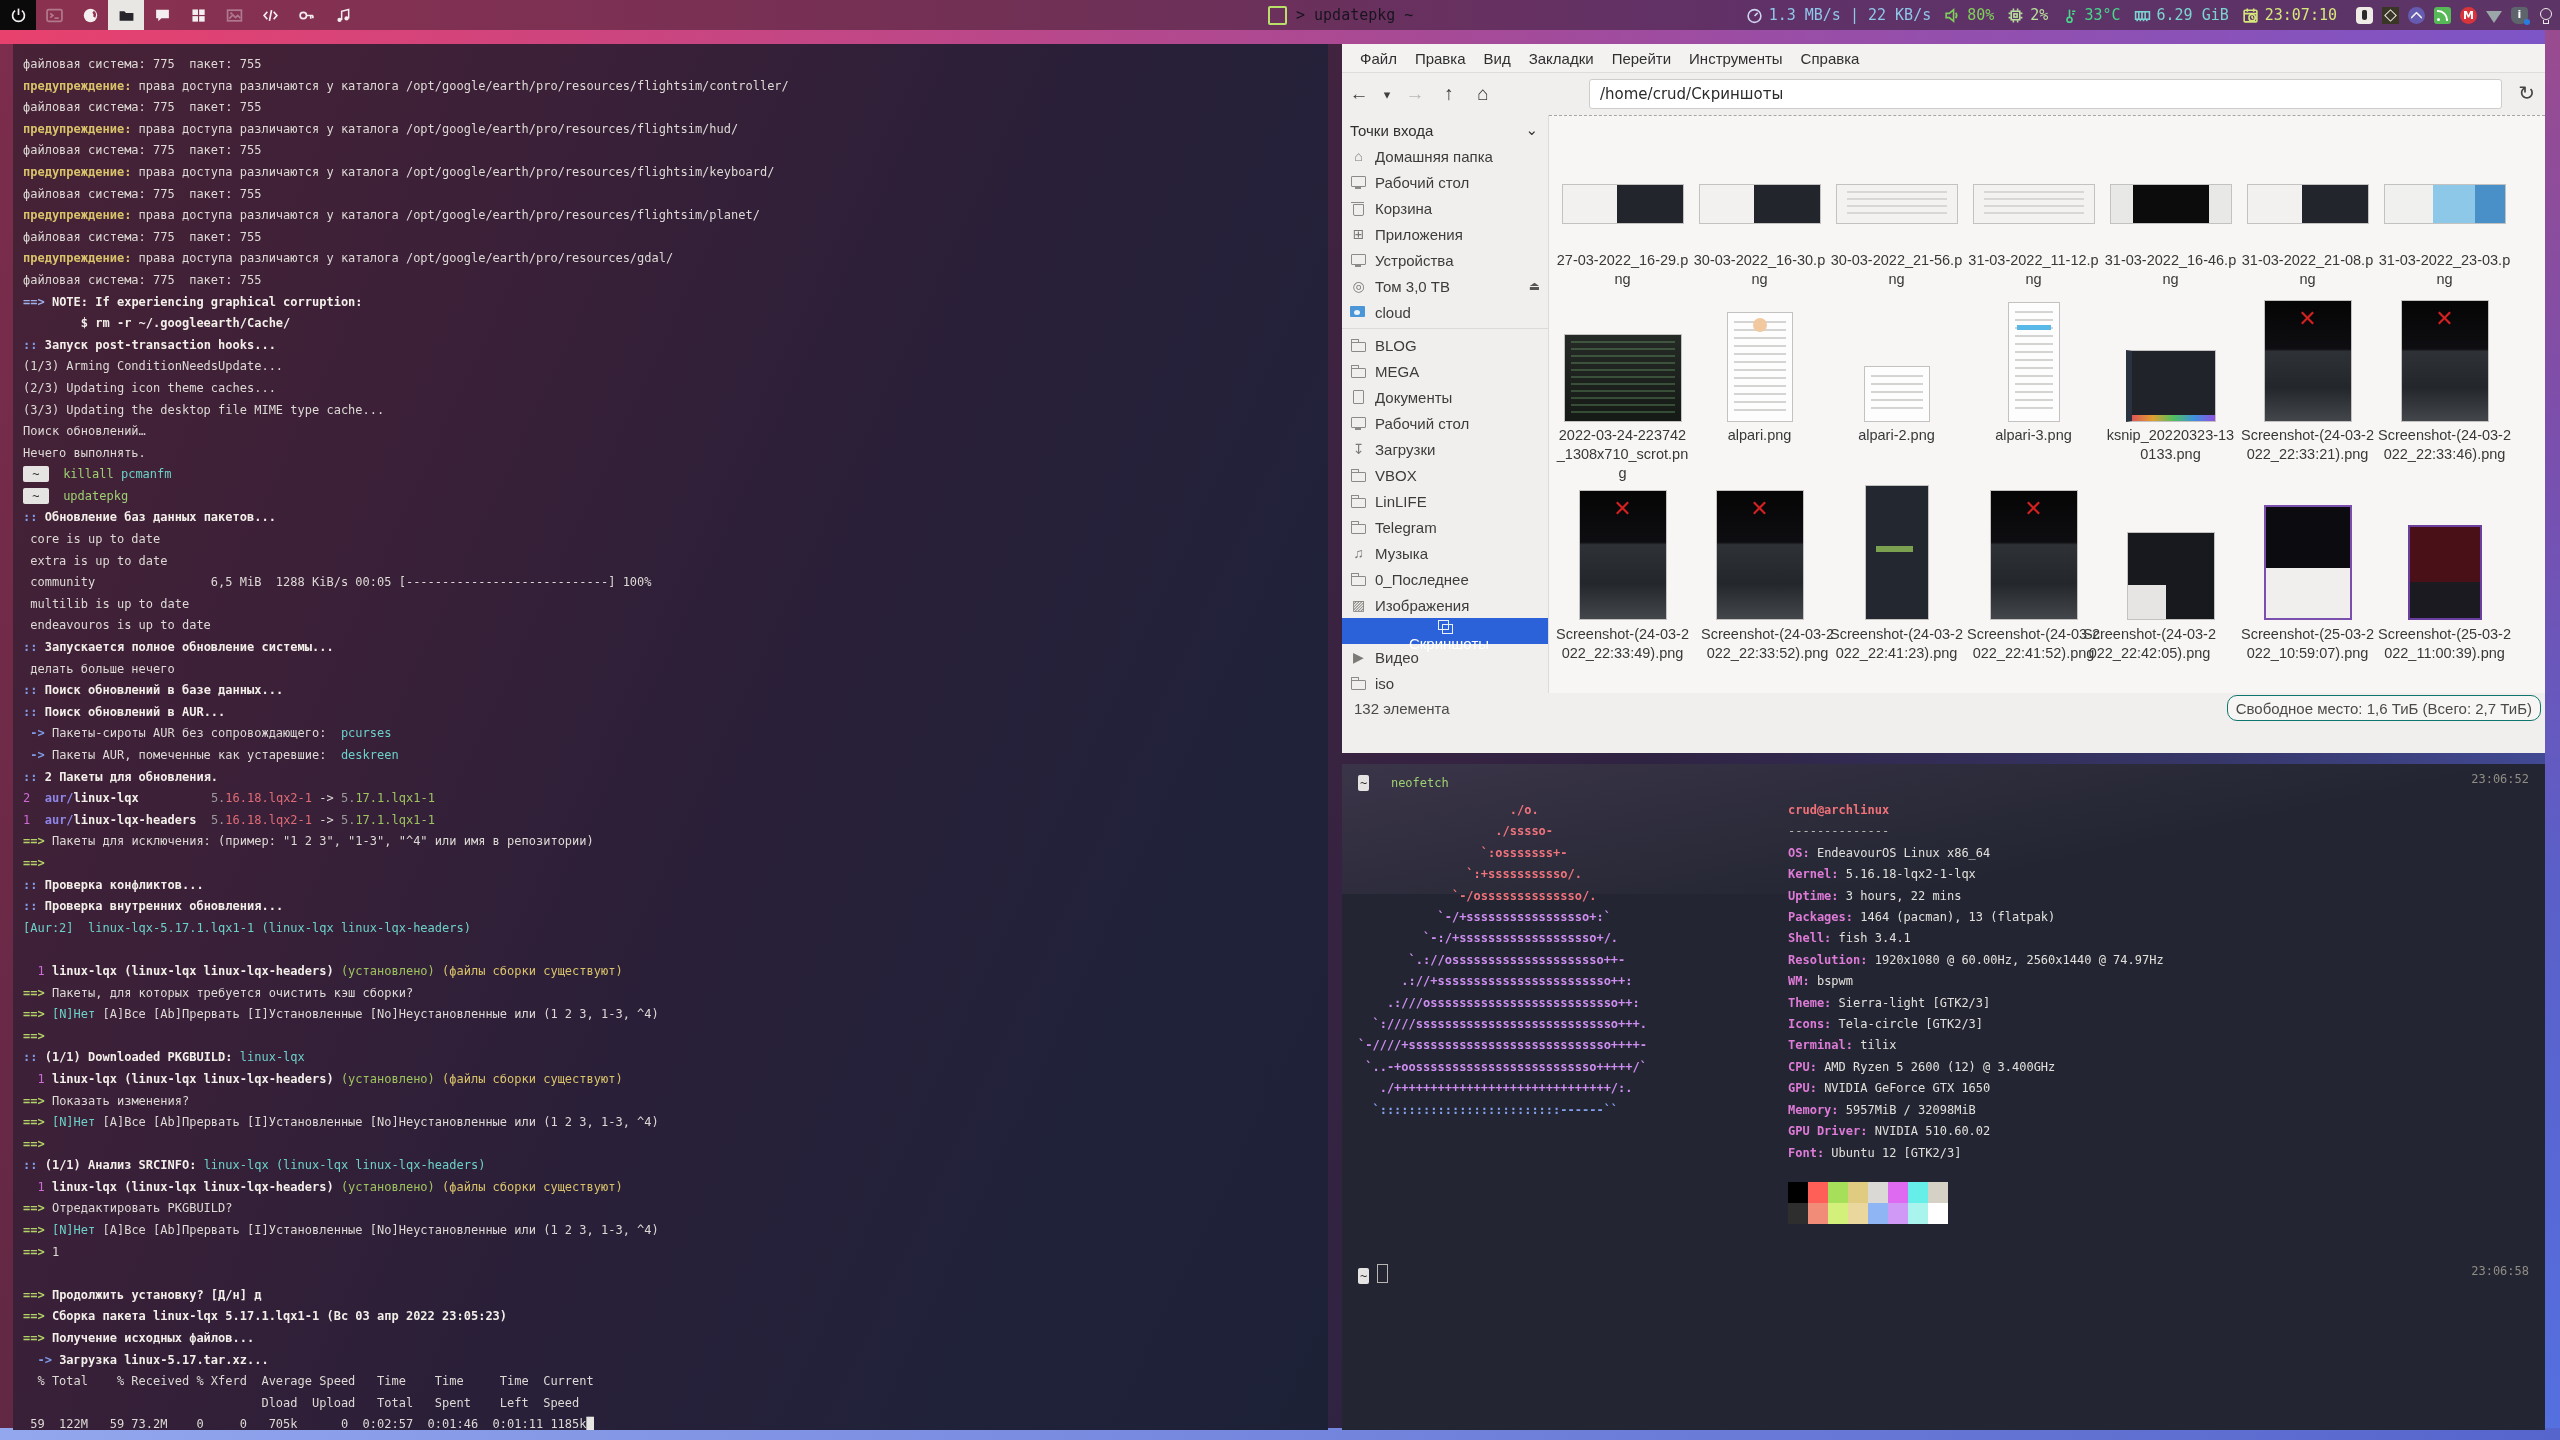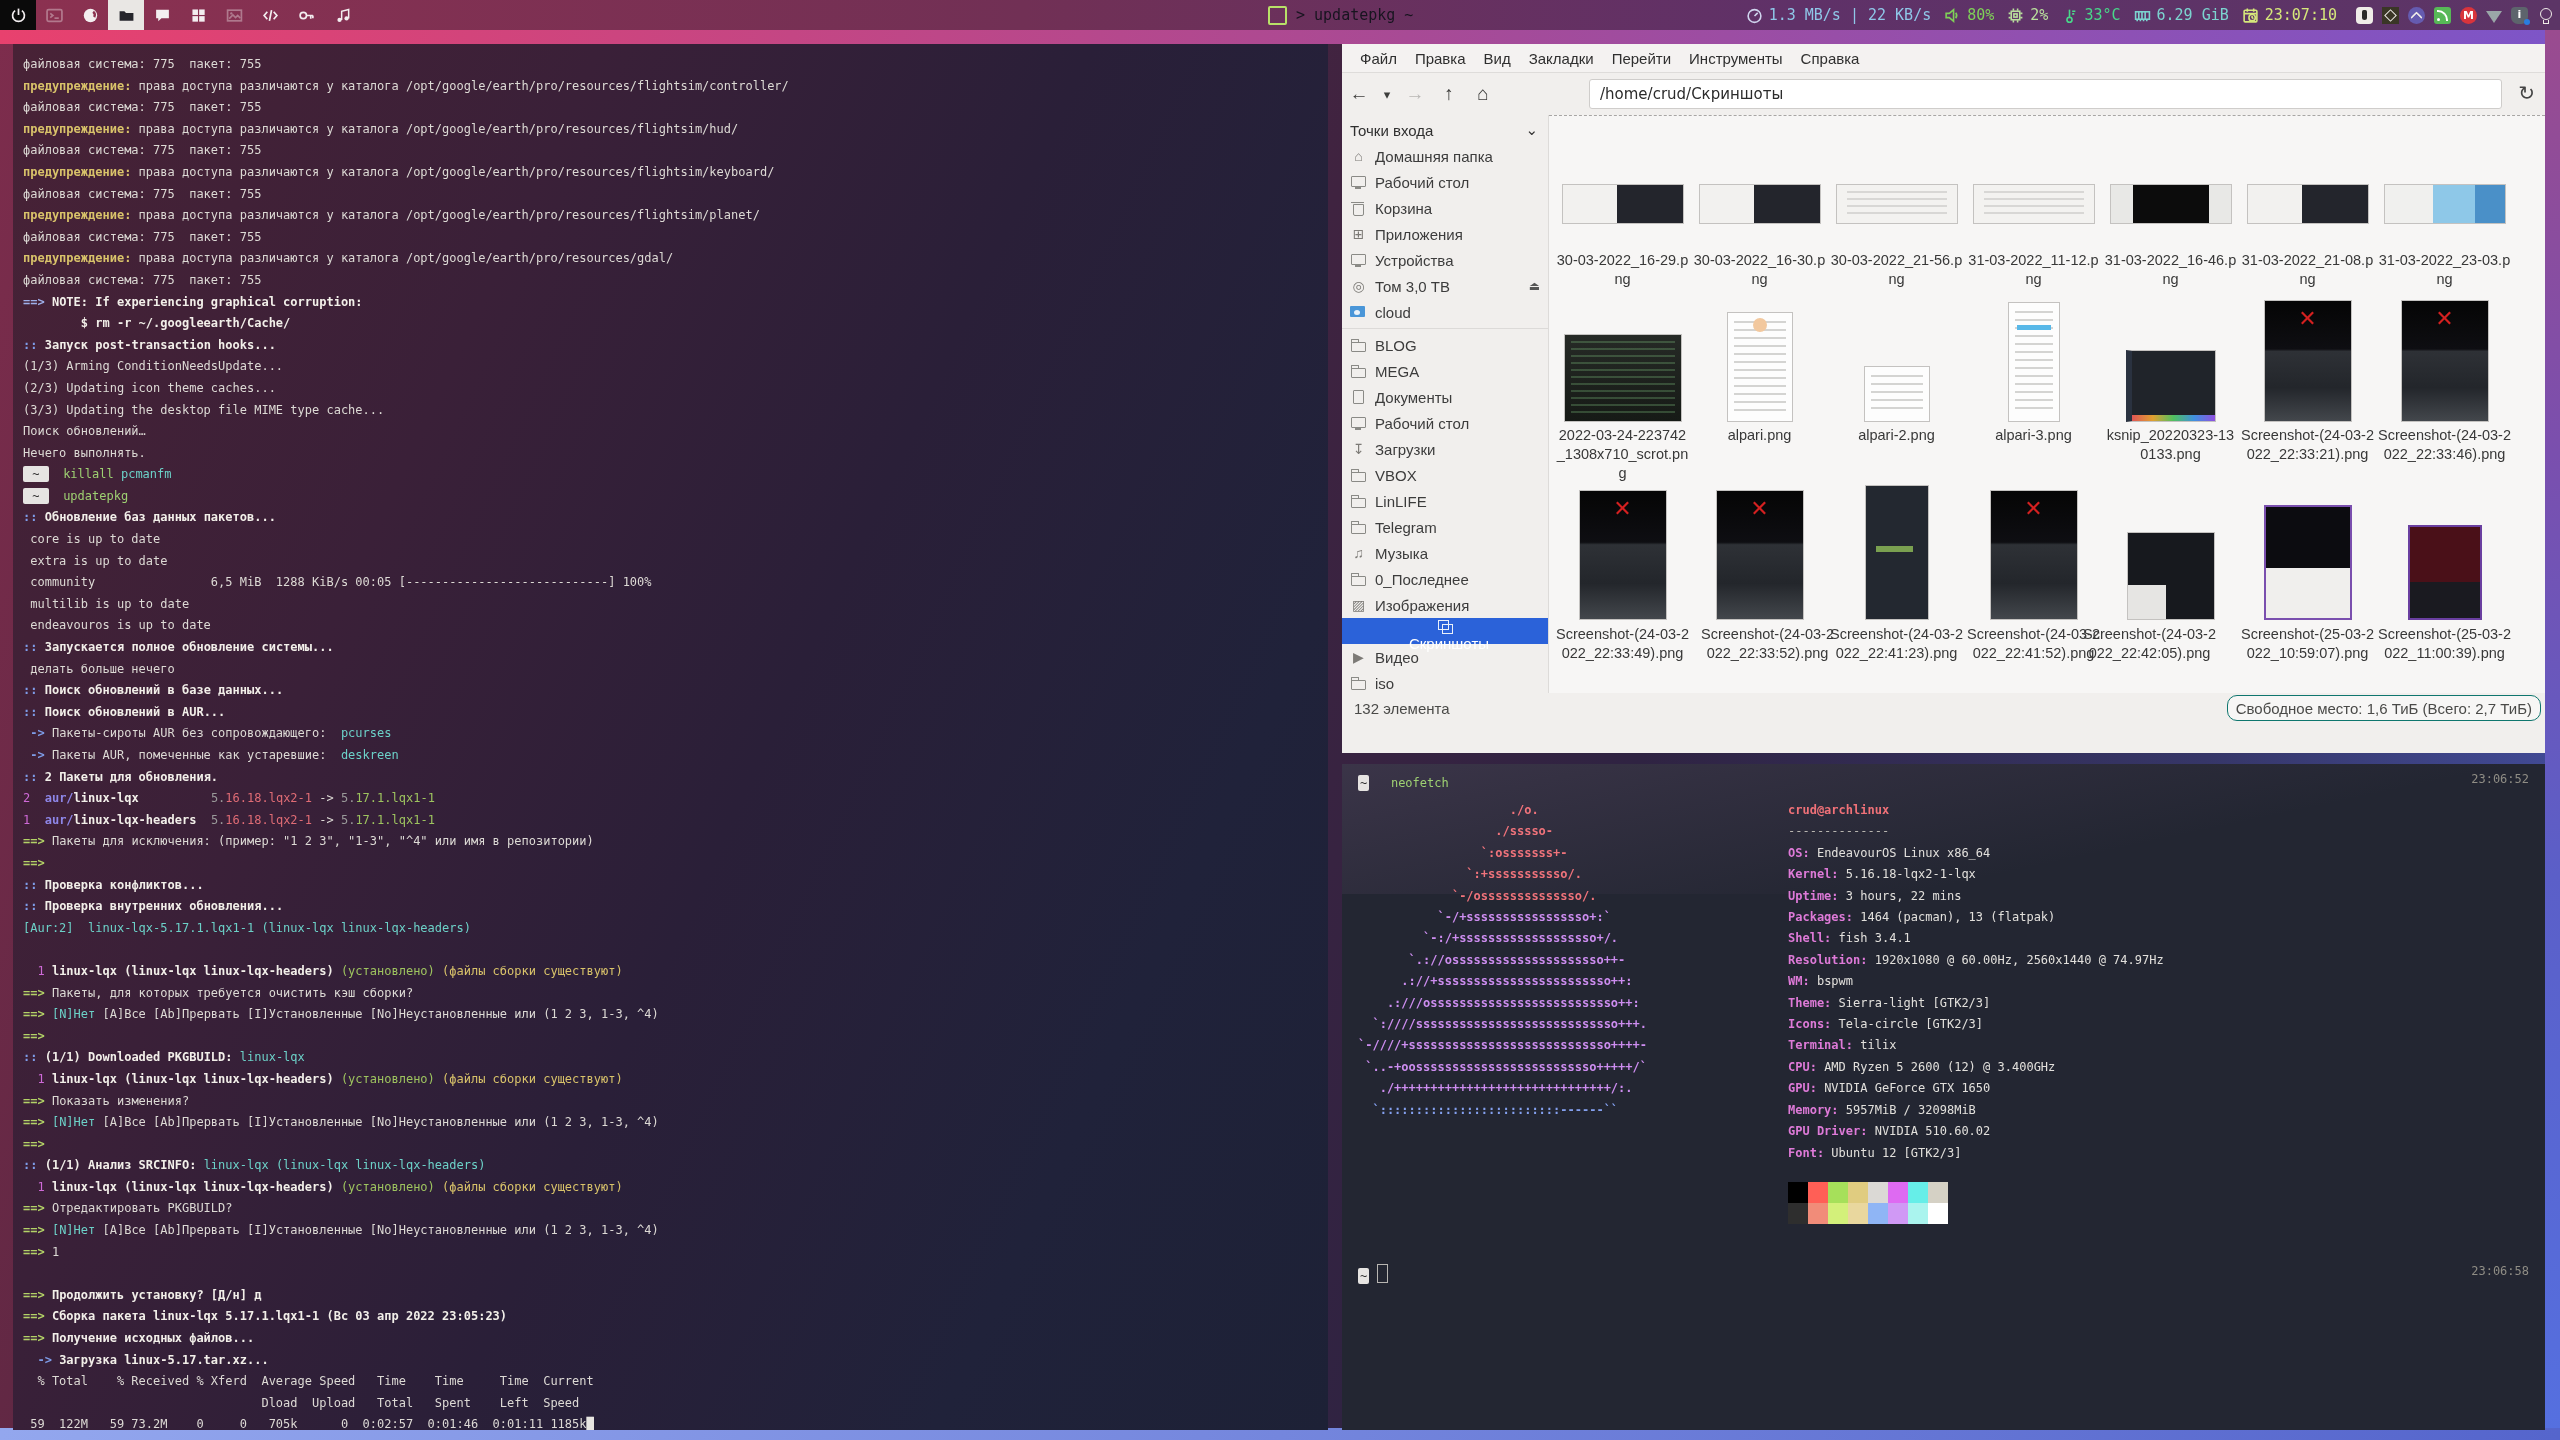--- a/index.html
+++ b/index.html
@@ -469,21 +469,21 @@
             <span>iso</span>
           </div>
           <div class="side-item">
             <span class="ic folder"></span>
             <span>my_wallpapers</span>
           </div>
         </div>
     </div>
     <div class="fm-view">
         <div class="thumb k-mix-lr" style="width: 122px; height: 40px; left: 12.5px; top: 68px;"></div>
-        <div class="lbl" style="left: 7px; top: 135px;">30-03-2022_16-29.png</div>
+        <div class="lbl" style="left: 7px; top: 135px;">27-03-2022_16-29.png</div>
         <div class="thumb k-mix-lr" style="width: 122px; height: 40px; left: 149.5px; top: 68px;"></div>
         <div class="lbl" style="left: 144px; top: 135px;">30-03-2022_16-30.png</div>
         <div class="thumb k-light-wide" style="width: 122px; height: 40px; left: 286.5px; top: 68px;"></div>
         <div class="lbl" style="left: 281px; top: 135px;">30-03-2022_21-56.png</div>
         <div class="thumb k-light-wide" style="width: 122px; height: 40px; left: 423.5px; top: 68px;"></div>
         <div class="lbl" style="left: 418px; top: 135px;">31-03-2022_11-12.png</div>
         <div class="thumb k-dark-wide" style="width: 122px; height: 40px; left: 560.5px; top: 68px;"></div>
         <div class="lbl" style="left: 555px; top: 135px;">31-03-2022_16-46.png</div>
         <div class="thumb k-mix-lr" style="width: 122px; height: 40px; left: 697.5px; top: 68px;"></div>
         <div class="lbl" style="left: 692px; top: 135px;">31-03-2022_21-08.png</div>

